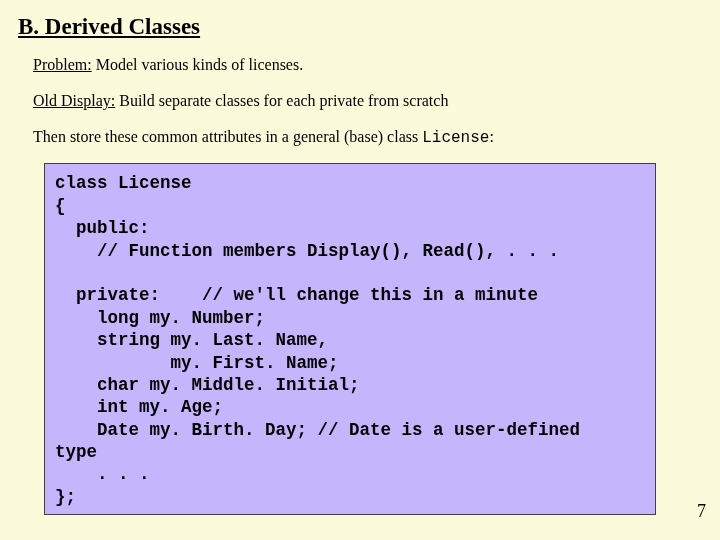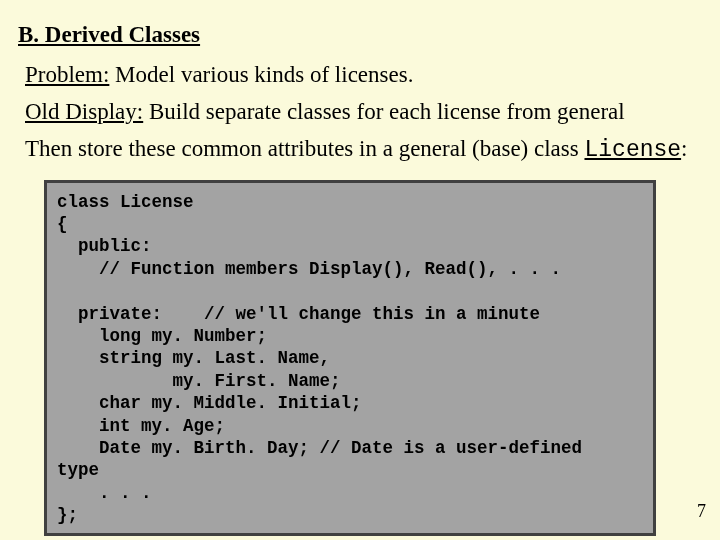--- a/index.html
+++ b/index.html
@@ -9,42 +9,42 @@
     height: 540px;
     background: #fbfadb;
     font-family: "Times New Roman", Times, serif;
     color: #000;
   }
   .slide {
     position: relative;
     box-sizing: border-box;
     width: 720px;
     height: 540px;
-    padding: 22px 18px 0 18px;
+    padding: 14px 18px 0 18px;
     border-radius: 7px;
   }
   .heading {
     font-size: 23px;
     font-weight: bold;
     text-decoration: underline;
     margin-bottom: 12px;
   }
   .body-line {
-    font-size: 23px;
+    font-size: 16px;
     line-height: 1.3;
-    margin: 7px;
+    margin: 15px;
   }
   .u { text-decoration: underline; }
   .i { font-style: italic; }
-  .mono { font-family: "Courier New", Courier, monospace; text-decoration: underline; }
+  .mono { font-family: "Courier New", Courier, monospace; }
   .code-box {
     margin: 14px 0 0 26px;
     width: 612px;
-    border: 3px solid #404040;
-    background: #a3a3a3;
+    border: 1px solid #404040;
+    background: #c4b5fd;
     padding: 8px 10px 6px 10px;
     box-sizing: border-box;
   }
   .code-box pre {
     margin: 0;
     font-family: "Courier New", Courier, monospace;
     font-weight: bold;
     font-size: 17.5px;
     line-height: 1.28;
     white-space: pre;
@@ -62,21 +62,21 @@
 
 <div class="slide">
 
   <div class="heading">B. Derived Classes</div>
 
   <p class="body-line">
     <span class="u">Problem:</span><span>  Model various kinds of licenses.</span>
   </p>
 
   <p class="body-line">
-    <span class="u">Old Display:</span><span>  Build separate classes for each license from general</span>
+    <span class="u">Old Display:</span><span>  Build separate classes for each private from scratch</span>
   </p>
 
 
   <p class="body-line">
     <span>Then store these common attributes in a general (base) class </span><span class="mono">License</span><span>:</span>
   </p>
 
   <div class="code-box">
     <pre>class License
 {

